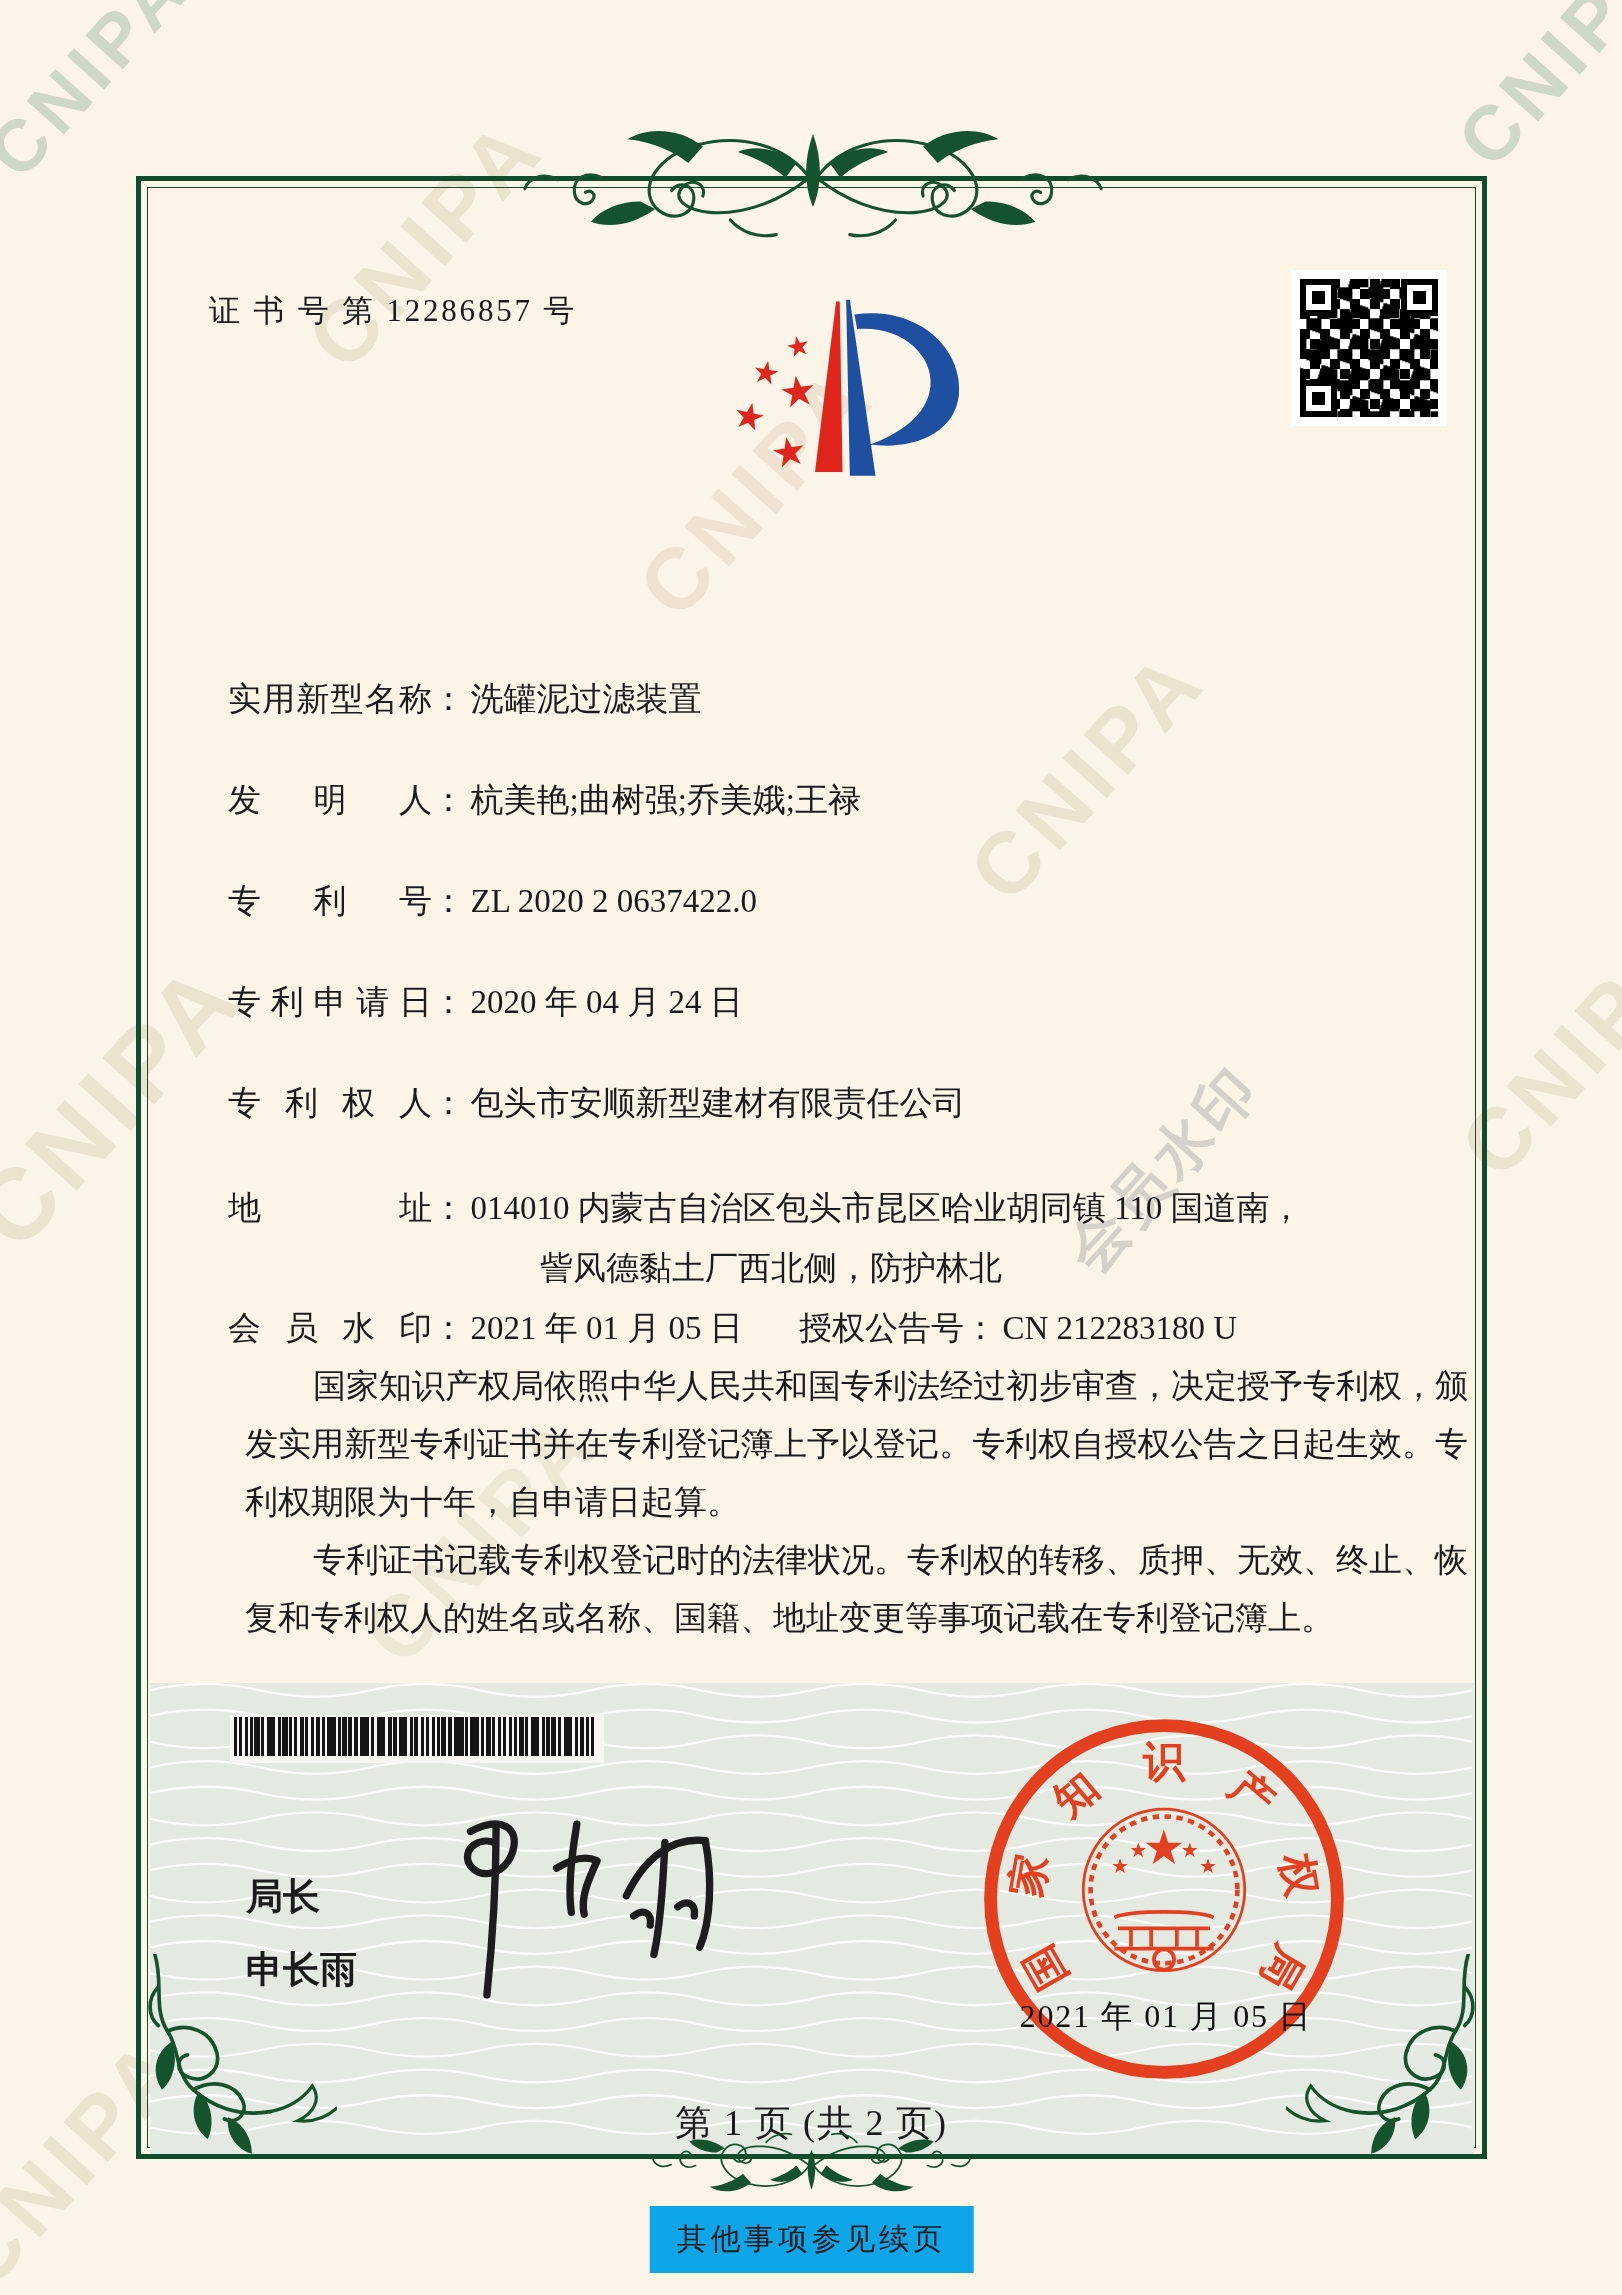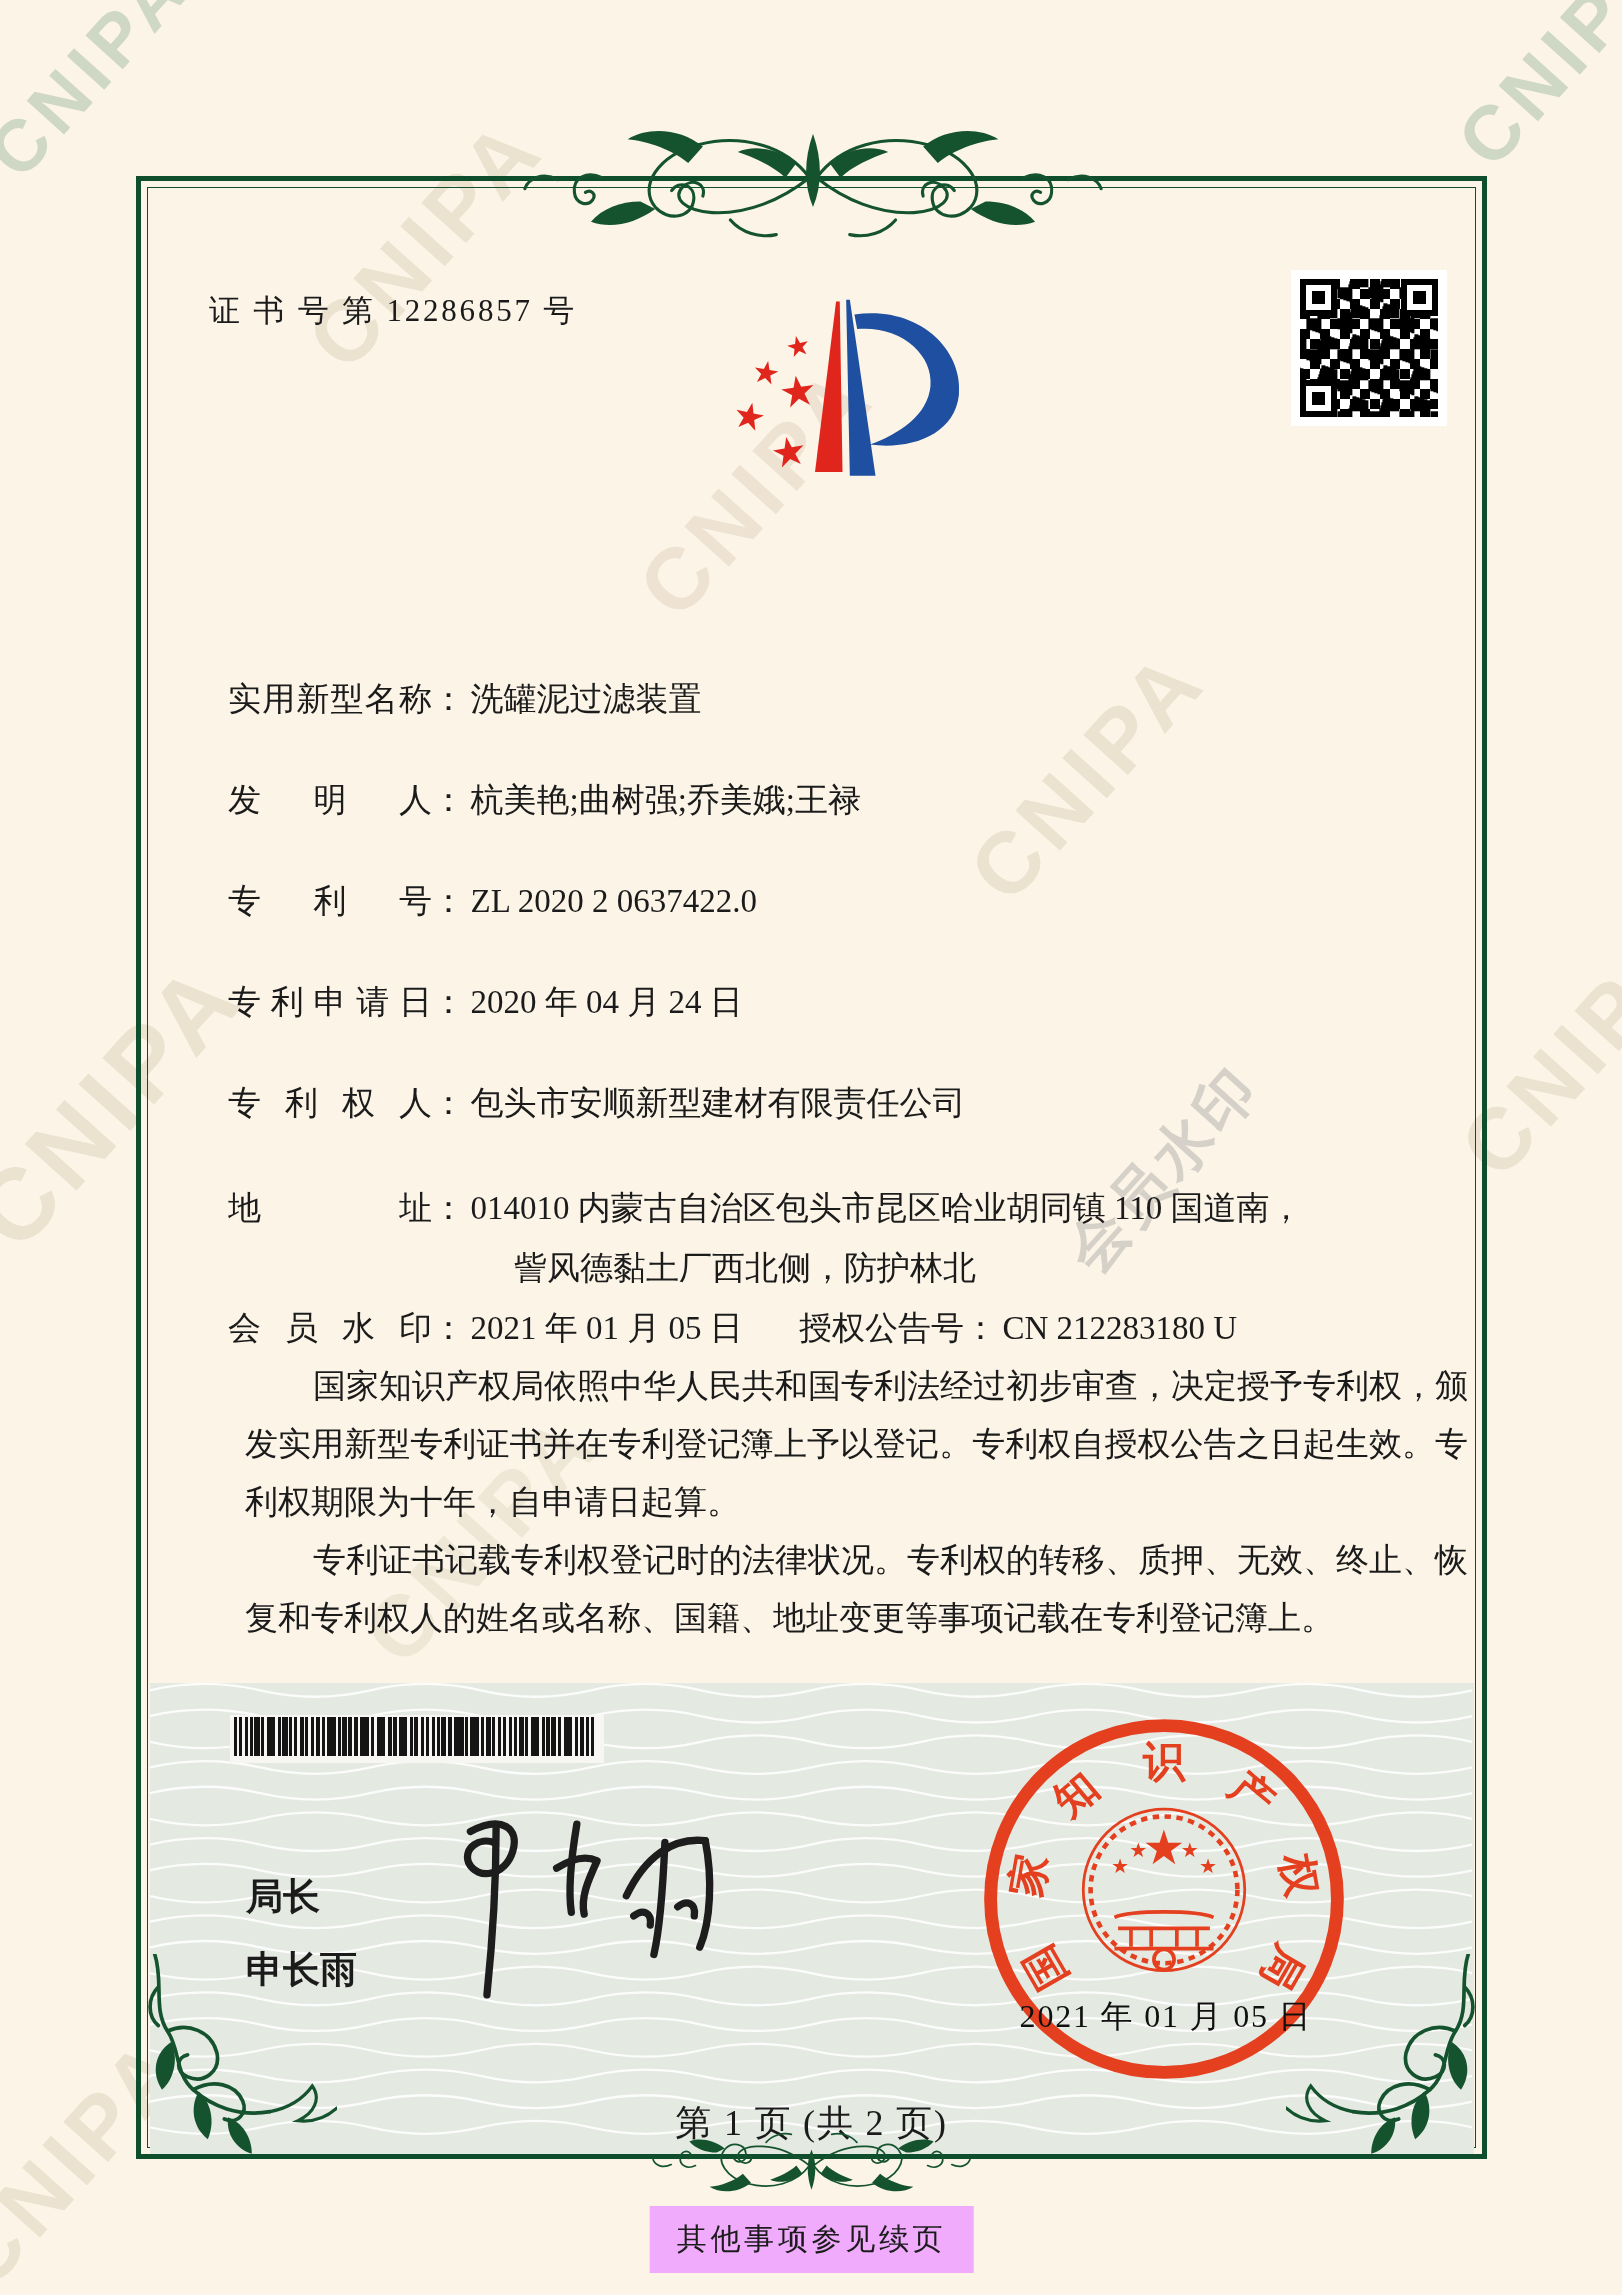--- a/index.html
+++ b/index.html
@@ -18,21 +18,21 @@
   
   .band{position:absolute;left:150px;top:1683px;width:1324px;height:471px;z-index:3;}
   .content{position:absolute;left:0;top:0;width:1623px;height:1728px;z-index:4;}
   .certno{position:absolute;left:209px;top:290px;font-size:31px;letter-spacing:2.8px;}
   .title{position:absolute;left:0;top:490px;width:1623px;text-align:center;
          font-size:70px;font-weight:bold;letter-spacing:13px;}
   .frow{position:absolute;left:228px;font-size:33px;white-space:nowrap;}
   .flabel{display:inline-block;width:204px;text-align:justify;text-align-last:justify;
           vertical-align:top;}
   .fvalue{padding-left:5.5px;}
-  .addr2{position:absolute;left:514px;top:1246px;font-size:33px;}
+  .addr2{position:absolute;left:540px;top:1246px;font-size:33px;}
   .grant2{position:absolute;left:571px;top:0;}
   .bodytext{position:absolute;left:213px;top:1357px;width:1223px;font-size:33px;
             line-height:58px;text-align:justify;margin-left:32px;}
   .bodytext p{margin:0;text-indent:68px;}
   .barcode-wrap{position:absolute;left:230px;top:1715px;width:367px;height:44px;
                 background:#f7f6f2;padding:1.8px 3.7px;}
   .barcode{width:360px;height:39px;
     background-image:
       repeating-linear-gradient(90deg,#141414 0 2.8px,transparent 2.8px 5.5px),
       repeating-linear-gradient(90deg,transparent 0 4.6px,#141414 4.6px 7.3px,transparent 7.3px 15.6px),
@@ -41,21 +41,21 @@
         font-family:"Liberation Sans","DejaVu Sans",sans-serif;font-weight:600;}
   .signer{position:absolute;left:246px;top:1945px;font-size:37px;
         font-family:"Liberation Sans","DejaVu Sans",sans-serif;font-weight:600;}
   .sig{position:absolute;left:386px;top:1804px;z-index:5;}
   .seal{position:absolute;left:975px;top:1710px;z-index:5;}
   .sealdate{position:absolute;left:984px;top:1995px;width:364px;text-align:center;
             font-size:32px;color:#101010;z-index:6;letter-spacing:1.8px;}
   .pageno{position:absolute;left:0;top:2099px;width:1623px;text-align:center;
           font-size:36px;letter-spacing:1.8px;}
   .contnote{position:absolute;left:50%;transform:translateX(-50%);top:2206px;
-            background:#f0abfc;padding:13px 27.5px;font-size:30px;letter-spacing:3.7px;
+            background:#0ea5e9;padding:13px 27.5px;font-size:30px;letter-spacing:3.7px;
             z-index:5;}
   
   .qr{position:absolute;left:1291px;top:270px;width:156px;height:156px;background:#fff;
       padding:9.2px;box-sizing:border-box;}
   .qr-pat{position:relative;width:138px;height:138px;
     background-image:
       conic-gradient(#000 25%,transparent 0 50%,#000 0 75%,transparent 0),
       conic-gradient(transparent 30%,#000 0 55%,transparent 0 80%,#000 0);
     background-size:20px 20px,31px 31px;background-position:0 0,6.4px 8.3px;}
   .fd{position:absolute;width:25px;height:25px;border:6.4px solid #000;background:#fff;}

